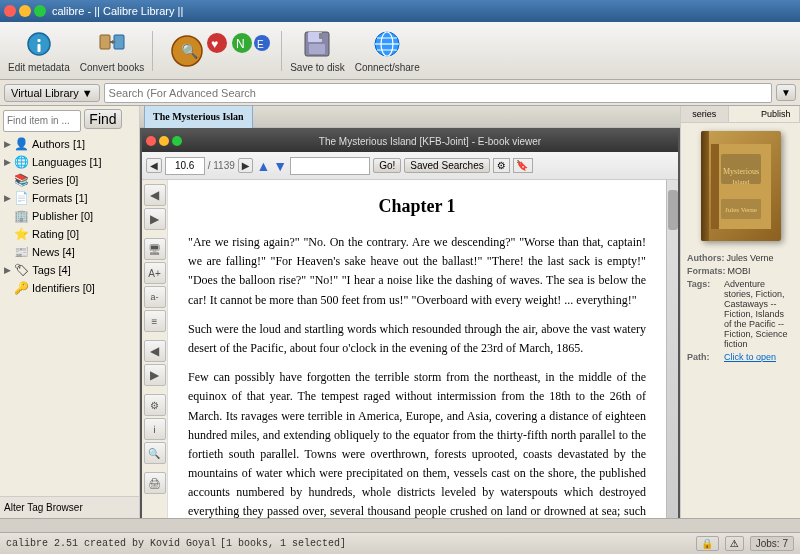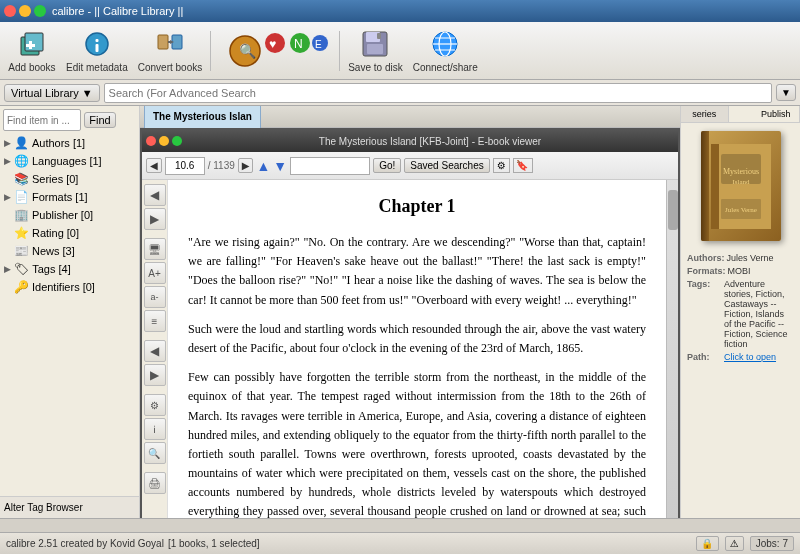--- a/index.html
+++ b/index.html
@@ -70,21 +70,21 @@
     .book-cover { width: 80px; height: 110px; margin: 8px auto; background: linear-gradient(135deg, #c8a050, #8b6020); border-radius: 2px; display: flex; align-items: center; justify-content: center; position: relative; box-shadow: 2px 2px 6px rgba(0,0,0,0.4); }
     .book-cover-spine { position: absolute; left: 0; top: 0; bottom: 0; width: 8px; background: linear-gradient(to right, #5a3a10, #8b6020); border-radius: 2px 0 0 2px; }
     .book-meta { padding: 4px 6px; font-size: 9px; }
     .book-meta-row { display: flex; gap: 2px; margin-bottom: 3px; }
     .meta-label { color: #666; font-weight: bold; min-width: 35px; }
     .meta-value { color: #333; flex: 1; word-break: break-word; }
     .meta-link { color: #0066cc; text-decoration: underline; cursor: pointer; }
 
     
     .status-bar { height: 22px; background: linear-gradient(to bottom, #e8e4dc, #d4d0c8); border-top: 1px solid #aaa; display: flex; align-items: center; padding: 0 6px; font-size: 10px; color: #333; gap: 8px; }
-    .status-left { flex: 1; display: flex; align-items: center; gap: 4px; }
+    .status-left { flex: 1; display: flex; align-items: center; gap: 4px; font-family: Liberation Mono, monospace; }
     .status-right { display: flex; align-items: center; gap: 6px; }
     .jobs-indicator { background: #d4d0c8; border: 1px solid #aaa; border-radius: 2px; padding: 1px 5px; font-size: 10px; }
     
     
     .main-split { display: flex; flex: 1; overflow: hidden; }
     .left-pane { width: 140px; display: flex; flex-direction: column; border-right: 1px solid #ccc; background: #f0ece0; }
     .right-pane { width: 120px; background: #f0ece0; border-left: 1px solid #ccc; display: flex; flex-direction: column; }
 
     
     .viewer-window { flex: 1; display: flex; flex-direction: column; border: 2px solid #555; margin: 0; }
@@ -101,31 +101,20 @@
   <div class="title-bar">
     <div class="title-bar-controls">
       <button class="title-btn close"></button>
       <button class="title-btn min"></button>
       <button class="title-btn max"></button>
     </div>
     <span>calibre - || Calibre Library ||</span>
   </div>
 
   <div class="toolbar">
-    <button class="toolbar-btn">
-      <div class="toolbar-icon">
-        <svg width="30" height="30" viewBox="0 0 30 30">
-          <rect x="4" y="8" width="18" height="18" rx="1" fill="#4a9" stroke="#333" stroke-width="1"></rect>
-          <rect x="8" y="4" width="18" height="18" rx="1" fill="#6bc" stroke="#333" stroke-width="1"></rect>
-          <rect x="12" y="12" width="3" height="8" fill="white"></rect>
-          <rect x="9" y="15" width="9" height="3" fill="white"></rect>
-        </svg>
-      </div>
-      <span>Add books</span>
-    </button>
     <button class="toolbar-btn">
       <div class="toolbar-icon">
         <svg width="30" height="30" viewBox="0 0 30 30">
           <circle cx="15" cy="15" r="11" fill="#3399cc" stroke="#1a6699" stroke-width="1.5"></circle>
           <rect x="13.5" y="10" width="3" height="3" rx="1" fill="white"></rect>
           <rect x="13.5" y="15" width="3" height="8" rx="1" fill="white"></rect>
         </svg>
       </div>
       <span>Edit metadata</span>
     </button>
@@ -186,21 +175,21 @@
     </button>
     <input class="search-box" type="text" placeholder="Search (For Advanced Search" style="">
     <button style="background:linear-gradient(to bottom,#f0f0f0,#d8d4cc);border:1px solid #aaa;border-radius:3px;padding:2px 4px;font-size:10px;cursor:pointer;">▼</button>
   </div>
 
   <div class="main-split">
 
     <div class="left-pane">
       <div class="sidebar-search">
         <input type="text" style="width: 78px; height: 22px; border: 1px solid rgb(170, 170, 170); border-radius: 2px; padding: 0px 3px; font-size: 10px; display: inline-block;" placeholder="Find item in ...">
-        <button class="find-btn" style="font-size:11px;padding:1px 4px;">Find</button>
+        <button class="find-btn" style="font-size:14px;padding:1px 4px;">Find</button>
       </div>
       <div class="sidebar-tree">
 
         <div class="tree-item">
           <span class="tree-arrow">▶</span>
           <span class="tree-icon">👤</span>
           <span class="tree-label">Authors [1]</span>
         </div>
 
         <div class="tree-item">
@@ -229,21 +218,21 @@
 
         <div class="tree-item">
           <span class="tree-arrow"> </span>
           <span class="tree-icon">⭐</span>
           <span class="tree-label">Rating [0]</span>
         </div>
 
         <div class="tree-item">
           <span class="tree-arrow"> </span>
           <span class="tree-icon">📰</span>
-          <span class="tree-label">News [3]</span>
+          <span class="tree-label">News [4]</span>
         </div>
 
         <div class="tree-item">
           <span class="tree-arrow">▶</span>
           <span class="tree-icon">🏷</span>
           <span class="tree-label">Tags [4]</span>
         </div>
 
         <div class="tree-item">
           <span class="tree-arrow"> </span>
@@ -252,21 +241,21 @@
         </div>
       </div>
       <div class="sidebar-tag-browser">
         <span>Alter Tag Browser</span>
       </div>
     </div>
 
     <div style="flex:1;display:flex;flex-direction:column;">
 
       <div style="height:22px;background:linear-gradient(to bottom,#e0ddd5,#ccc9c0);border-bottom:1px solid #bbb;display:flex;align-items:center;padding:0 4px;font-size:10px;font-weight:bold;">
-        <div style="background:#c8e0f0;padding:6px 8px;border:1px solid #88aacc;font-size:10px;cursor:pointer;white-space:nowrap;overflow:hidden;text-overflow:ellipsis;max-width:130px;">
+        <div style="background:#c8e0f0;padding:6px 8px;border:1px solid #88aacc;font-size:10px;cursor:pointer;white-space:nowrap;overflow:hidden;text-overflow:ellipsis;max-width:130px;font-family:Liberation Serif, serif;">
           <span>The Mysterious Islan</span>
         </div>
       </div>
 
       <div class="viewer-window">
 
         <div class="viewer-titlebar">
           <div class="viewer-tb-dots">
             <div class="viewer-dot" style="background:#ff5f57;"></div>
             <div class="viewer-dot" style="background:#febc2e;"></div>

